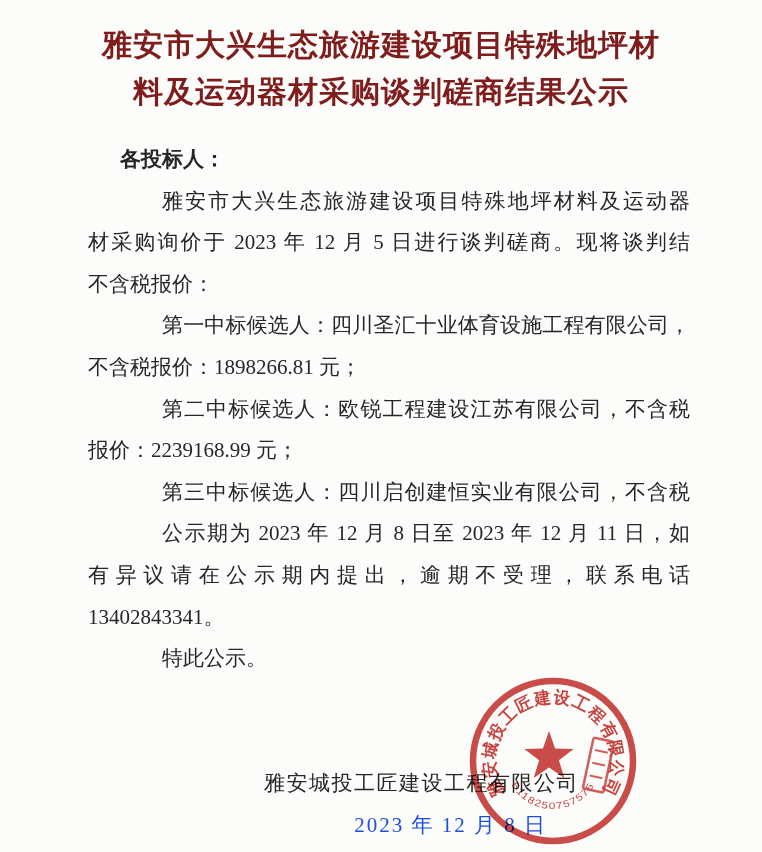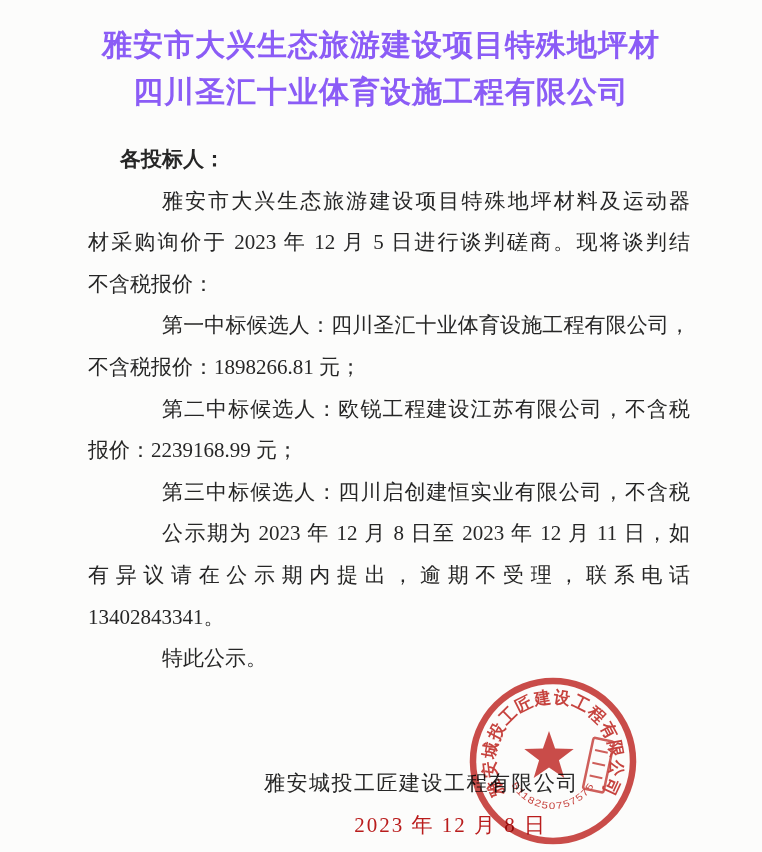--- a/index.html
+++ b/index.html
@@ -12,21 +12,21 @@
   .page{
     position:absolute;left:0;top:0;width:762px;height:852px;
     background:#fcfcfb;
     color:#222;
   }
   .doc-title{
     position:absolute;top:21px;left:0;width:762px;
     text-align:center;
     font-family:"Liberation Sans","DejaVu Sans",sans-serif;
     font-weight:700;font-size:30px;line-height:47px;
-    color:#8b5cf6;letter-spacing:1px;
+    color:#7f1d1d;letter-spacing:1px;
   }
   .body-text{
     position:absolute;top:139px;left:88px;width:602px;
     font-size:21px;color:#262626;
   }
   .bline{
     display:block;height:41.6px;line-height:41.6px;
     white-space:nowrap;
   }
   .bline.just{
@@ -43,21 +43,21 @@
     position:absolute;left:0;top:0;width:669px;height:852px;
     pointer-events:none;
   }
   .sig-company{
     position:absolute;top:769px;right:90px;
     font-size:21px;letter-spacing:1.5px;color:#262626;
     white-space:nowrap;
   }
   .sig-date{
     position:absolute;top:811px;right:122px;
-    font-size:21px;letter-spacing:2px;color:#b91c1c;
+    font-size:21px;letter-spacing:2px;color:#1d4ed8;
     white-space:nowrap;
     margin-left:39px;
   }
   .seal-svg{
     position:absolute;left:453px;top:661px;
     width:200px;height:200px;
     mix-blend-mode:multiply;
     opacity:.92;
   }
   .seal-arc-text{
@@ -71,21 +71,21 @@
     fill:#c5342f;
   }
 </style>
 </head>
 <body>
 
 <div class="page">
 
   <div class="doc-title">
     <div>雅安市大兴生态旅游建设项目特殊地坪材</div>
-    <div>四川圣汇十业体育设施工程有限公司</div>
+    <div>料及运动器材采购谈判磋商结果公示</div>
   </div>
 
   <div class="body-text" id="body-lines">
       <div class="bline indent-salute">各投标人：</div>
       <div class="bline indent-first just">雅安市大兴生态旅游建设项目特殊地坪材料及运动器</div>
       <div class="bline indent-flush just">材采购询价于 2023 年 12 月 5 日进行谈判磋商。现将谈判结</div>
       <div class="bline indent-flush">不含税报价：</div>
       <div class="bline indent-first just">第一中标候选人：四川圣汇十业体育设施工程有限公司，</div>
       <div class="bline indent-flush">不含税报价：1898266.81 元；</div>
       <div class="bline indent-first just">第二中标候选人：欧锐工程建设江苏有限公司，不含税</div>

